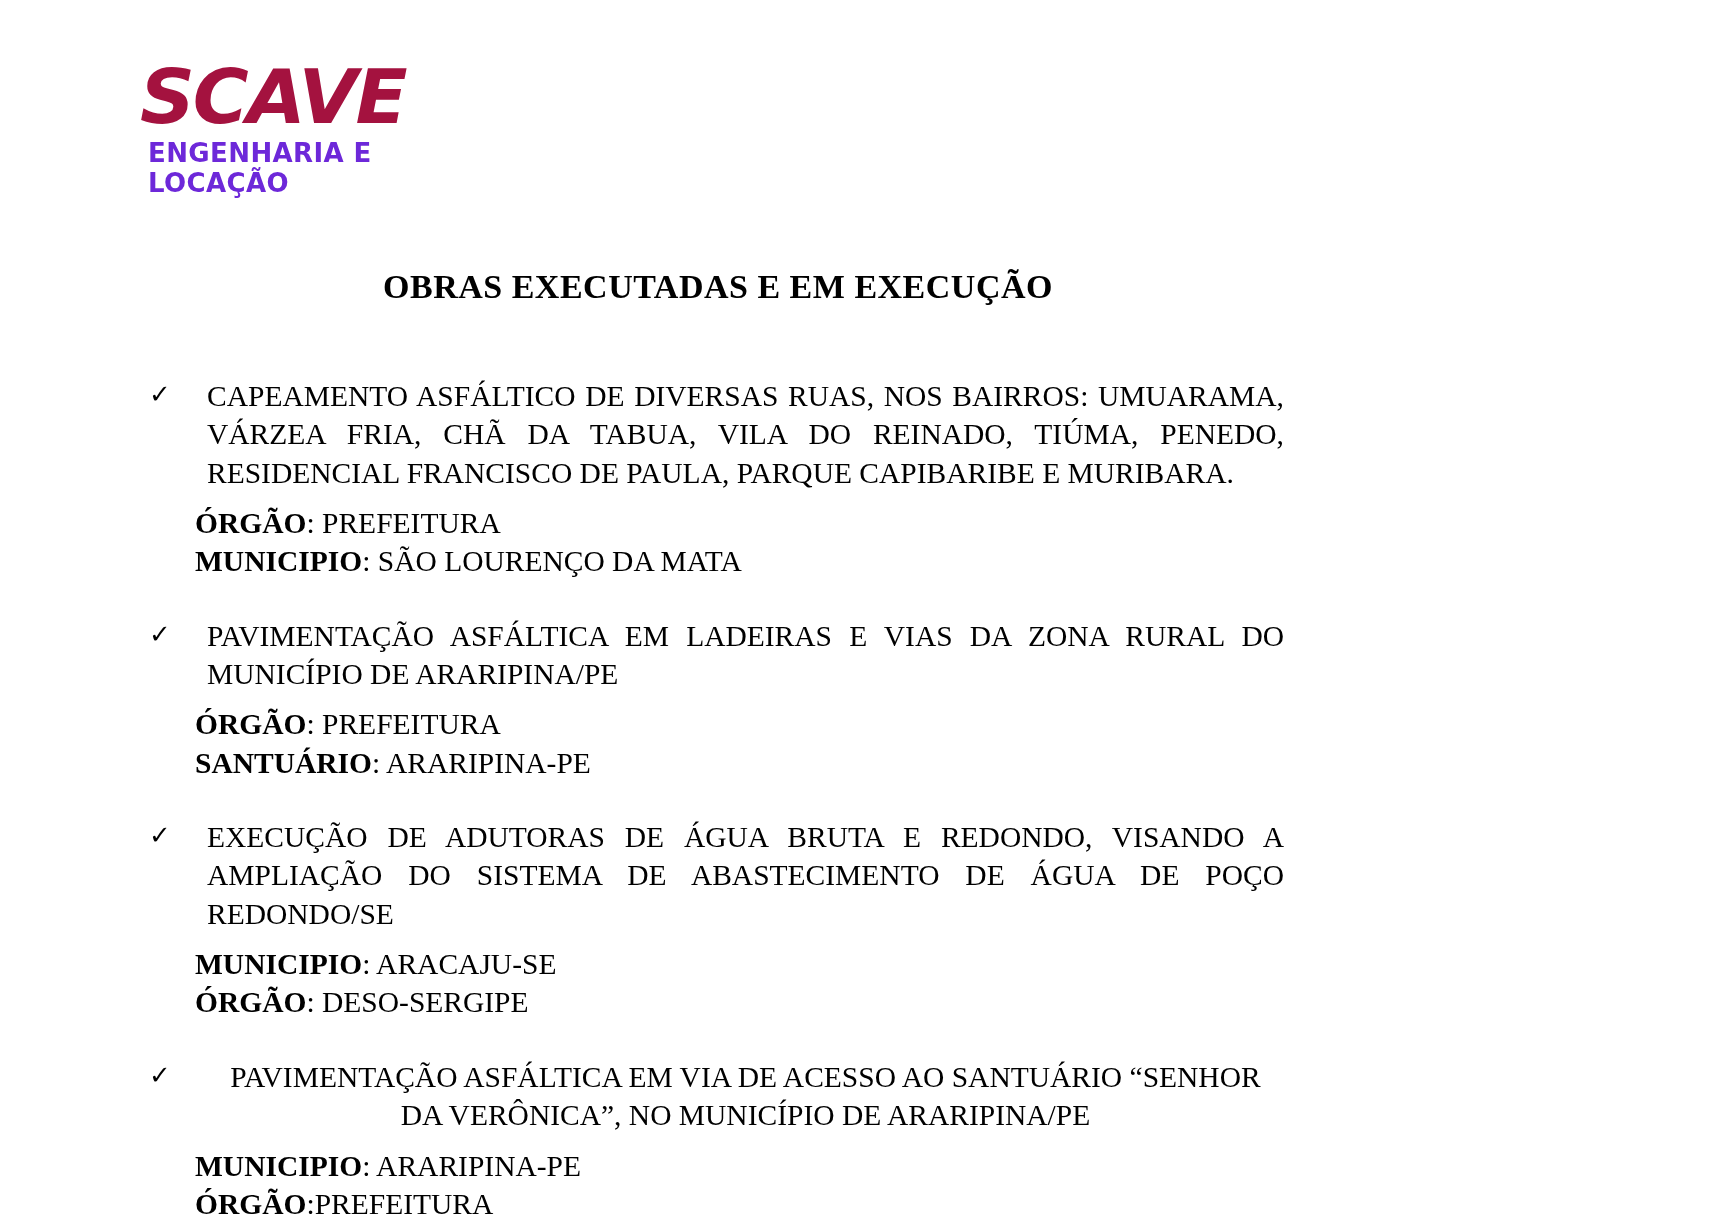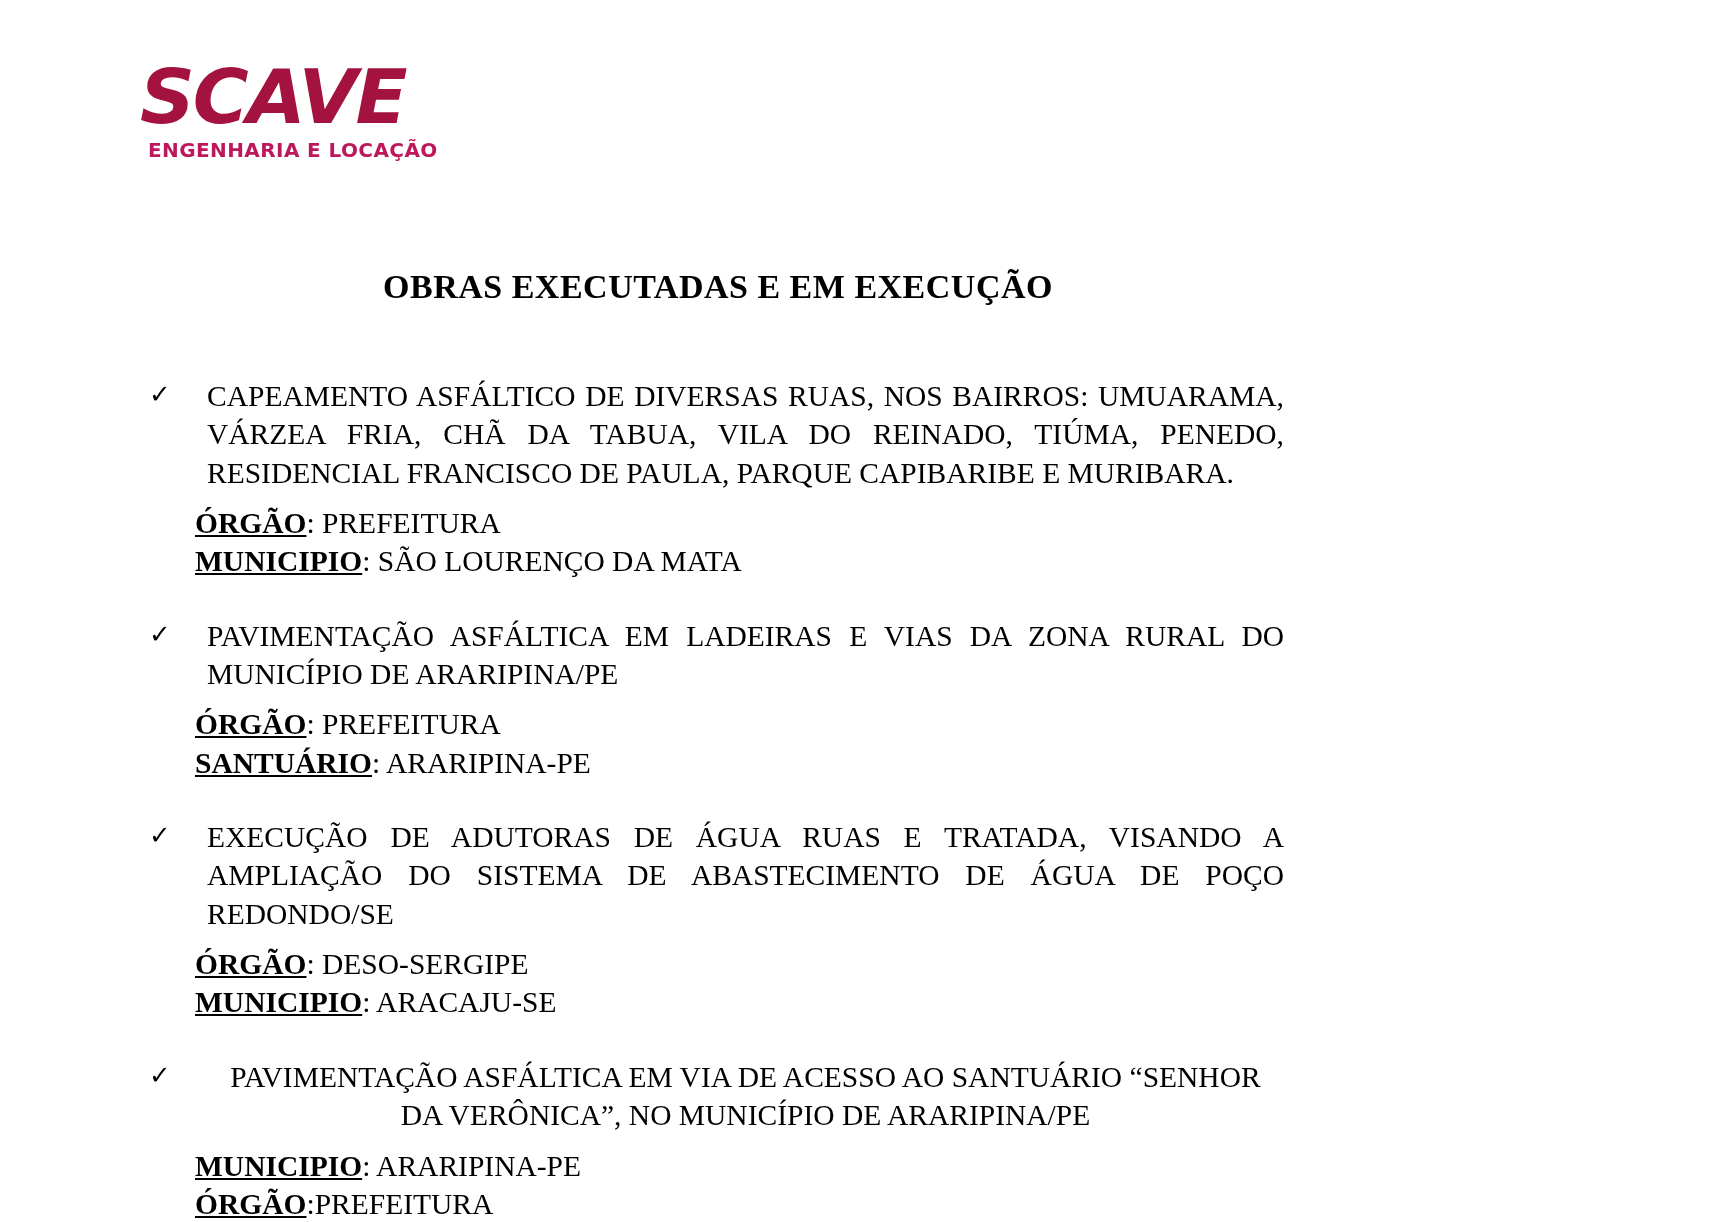--- a/index.html
+++ b/index.html
@@ -37,23 +37,23 @@
     letter-spacing: -2px;
     line-height: 0.95;
     color: #a4123f;
     margin: 0;
     transform: scaleX(1.03);
     transform-origin: left center;
   }
   .logo-sub {
     font-family: "DejaVu Sans", sans-serif;
     font-weight: bold;
-    font-size: 20px;
+    font-size: 26px;
     letter-spacing: 0.4px;
-    color: #be185d;
+    color: #6d28d9;
     margin: 6px 0 8px 8px;
   }
 
   
   .doc-title {
     position: absolute;
     left: 0;
     right: 0;
     top: 268px;
     text-align: center;
@@ -94,21 +94,20 @@
   .work-desc.nojust {
     text-align: center;
   }
   .field-line {
     font-size: 29.5px;
     line-height: 1.30;
     margin: 0;
   }
   .field-label {
     font-weight: bold;
-    text-decoration: underline;
   }
 </style>
 </head>
 <body>
 
 <div class="page">
 
   <div class="logo-block">
     <div class="logo-word">SCAVE</div>
     <div class="logo-sub">ENGENHARIA E LOCAÇÃO</div>
@@ -127,23 +126,23 @@
 
     <div class="work-item">
       <span class="check-icon">✓</span>
       <p class="work-desc">PAVIMENTAÇÃO ASFÁLTICA EM LADEIRAS E VIAS DA ZONA RURAL DO MUNICÍPIO DE ARARIPINA/PE</p>
       <p class="field-line"><span class="field-label">ÓRGÃO</span><span>: PREFEITURA</span></p>
       <p class="field-line"><span class="field-label">SANTUÁRIO</span><span>: ARARIPINA-PE</span></p>
     </div>
 
     <div class="work-item">
       <span class="check-icon">✓</span>
-      <p class="work-desc">EXECUÇÃO DE ADUTORAS DE ÁGUA RUAS E TRATADA, VISANDO A AMPLIAÇÃO DO SISTEMA DE ABASTECIMENTO DE ÁGUA DE POÇO REDONDO/SE</p>
+      <p class="work-desc">EXECUÇÃO DE ADUTORAS DE ÁGUA BRUTA E REDONDO, VISANDO A AMPLIAÇÃO DO SISTEMA DE ABASTECIMENTO DE ÁGUA DE POÇO REDONDO/SE</p>
+      <p class="field-line"><span class="field-label">MUNICIPIO</span><span>: ARACAJU-SE</span></p>
       <p class="field-line"><span class="field-label">ÓRGÃO</span><span>: DESO-SERGIPE</span></p>
-      <p class="field-line"><span class="field-label">MUNICIPIO</span><span>: ARACAJU-SE</span></p>
     </div>
 
     <div class="work-item">
       <span class="check-icon">✓</span>
       <p class="work-desc nojust">PAVIMENTAÇÃO ASFÁLTICA EM VIA DE ACESSO AO SANTUÁRIO “SENHOR DA VERÔNICA”, NO MUNICÍPIO DE ARARIPINA/PE</p>
       <p class="field-line"><span class="field-label">MUNICIPIO</span><span>: ARARIPINA-PE</span></p>
       <p class="field-line"><span class="field-label">ÓRGÃO</span><span>:PREFEITURA</span></p>
     </div>
 
   </div>

